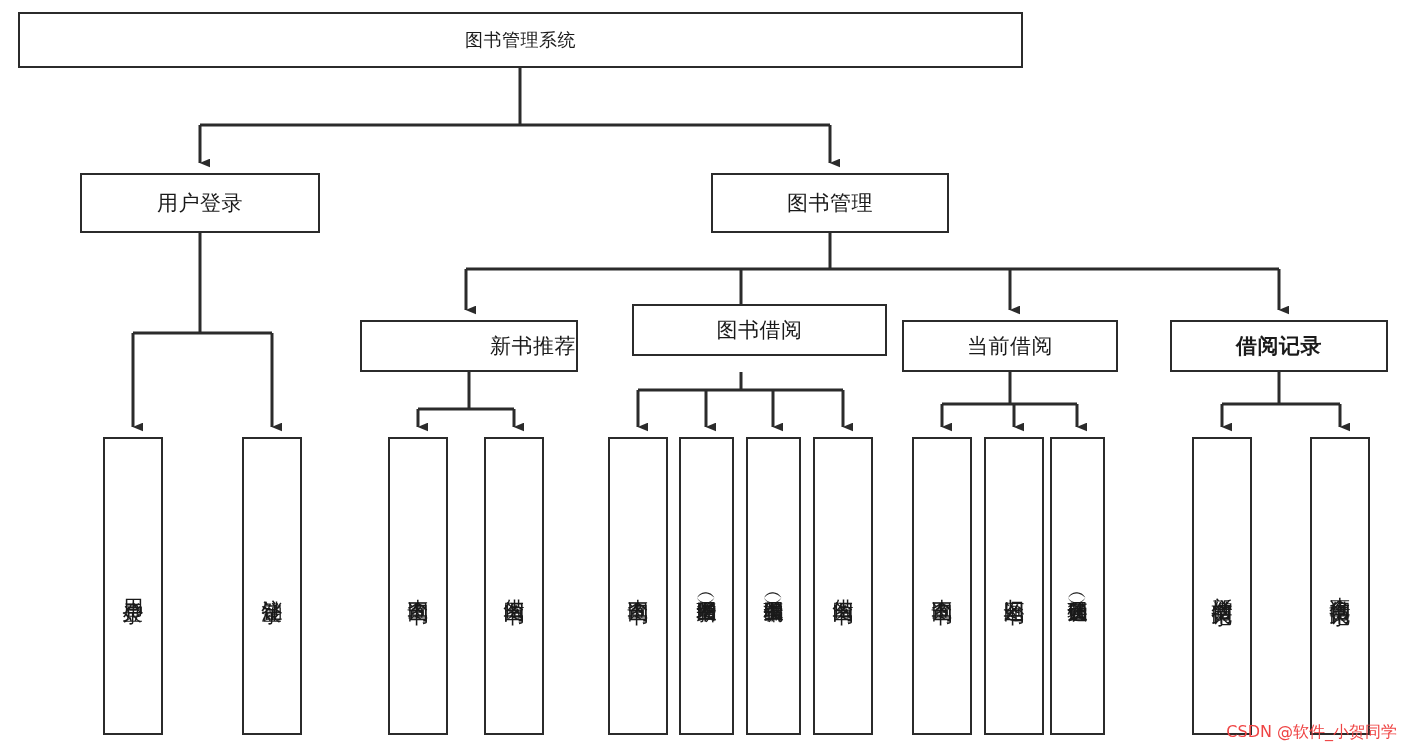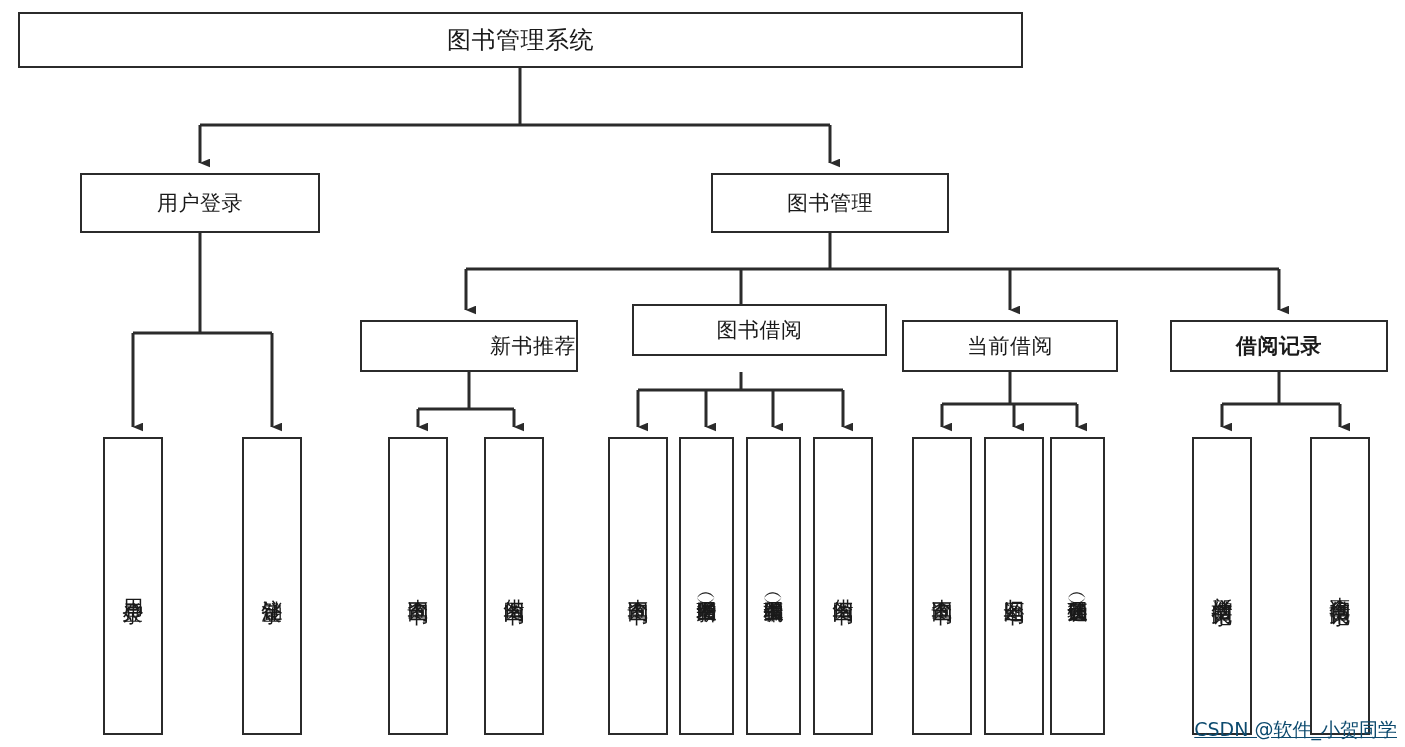--- a/index.html
+++ b/index.html
@@ -40,21 +40,21 @@
     text-align: center;
     line-height: 1.18;
     white-space: nowrap;
   }
   
   .node.horiz .node-label {
     font-size: 21px;
     letter-spacing: 0.5px;
   }
   .node.root .node-label {
-    font-size: 24px;
+    font-size: 18px;
   }
   
   .node.vert {
     align-items: center;
     justify-content: center;
     padding: 4px 0;
   }
   .node.vert .node-label {
     writing-mode: vertical-rl;
     text-orientation: upright;
@@ -65,26 +65,25 @@
     max-height: 100%;
   }
   .node.vert.tight .node-label {
     font-size: 20px;
     letter-spacing: 0px;
   }
   #watermark {
     position: absolute;
     right: 8px;
     bottom: 4px;
-    font-size: 19px;
-    color: #0c4a6e;
+    font-size: 16px;
+    color: #ef4444;
     white-space: nowrap;
     pointer-events: none;
     font-family: "DejaVu Sans", "Liberation Sans", sans-serif;
-    text-decoration: underline;
   }
 </style>
 </head>
 <body>
 
 <div id="diagram-canvas">
 
   <svg id="connector-layer" width="1405" height="747" viewBox="0 0 1405 747">
     <defs>
       <marker id="arrowhead" markerWidth="9" markerHeight="11" refX="4.5" refY="10.4" orient="auto" markerUnits="userSpaceOnUse">

